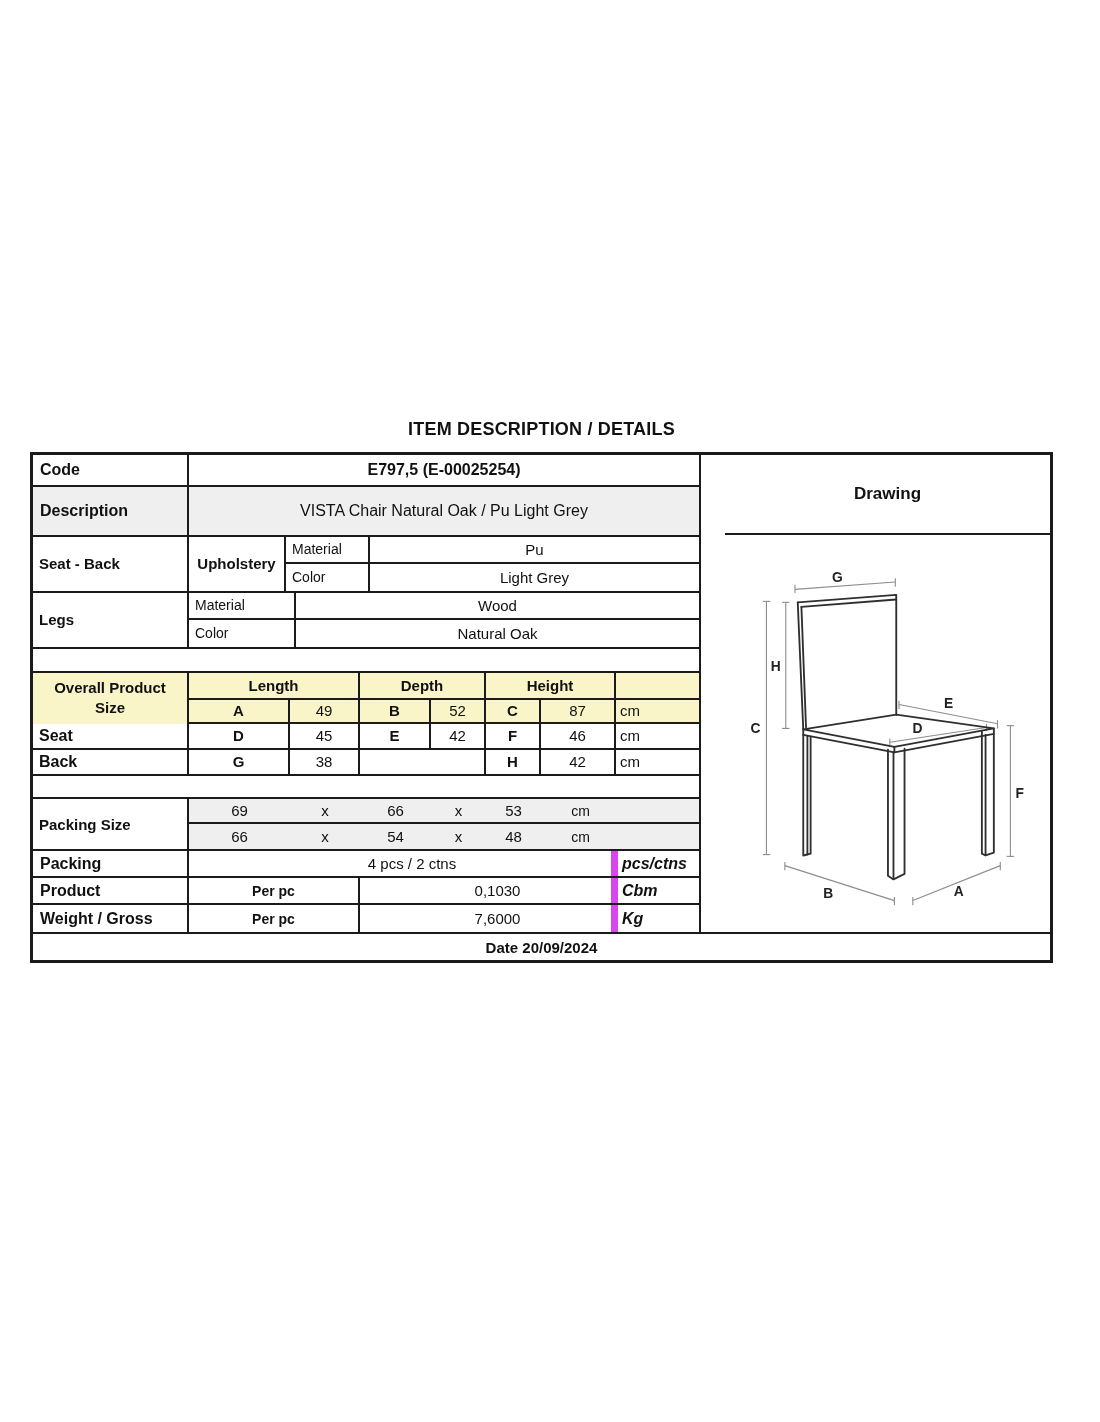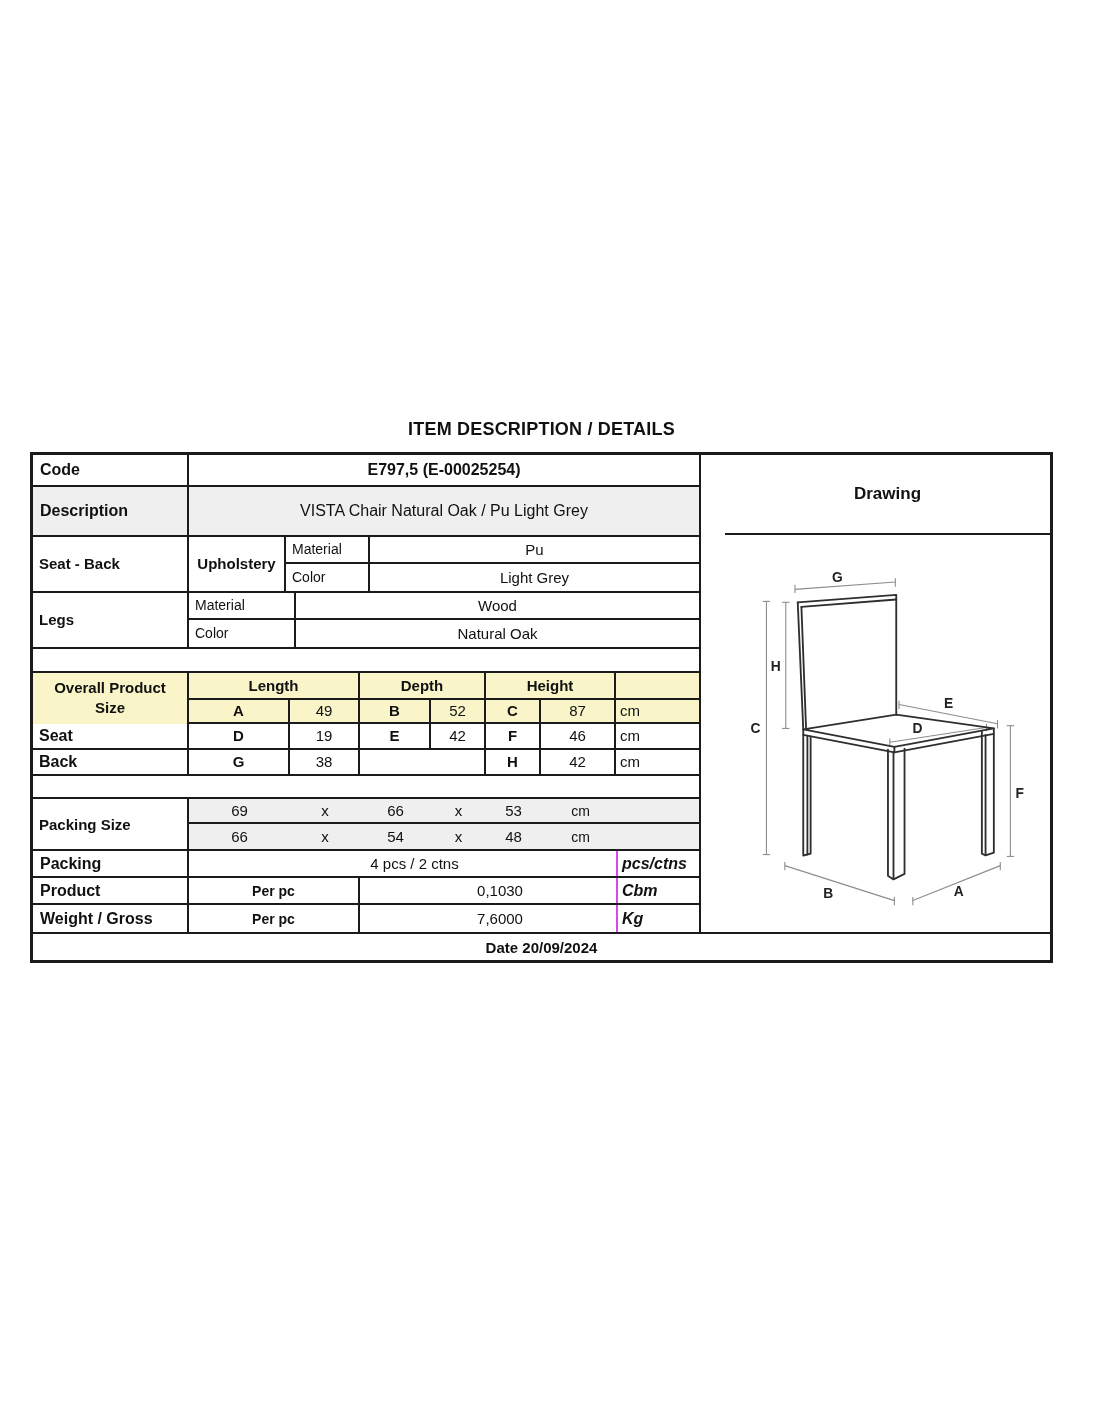--- a/index.html
+++ b/index.html
@@ -55,21 +55,21 @@
   
   .pack-grid { display:grid; grid-template-columns:156px 1fr; grid-auto-rows:1fr;
                height:52px; border-bottom:2px solid #1b1b1b; }
   .pack-row { display:grid; grid-template-columns:101px 70px 71px 55px 55px 75px 1fr;
               background:#efefef; align-items:center; font-size:15px; }
   .pack-row span { text-align:center; }
   .pack-row .unit { text-align:center; }
 
   .per { width:171px; border-right:2px solid #1b1b1b; justify-content:center; font-weight:bold; font-size:14px; }
   .unitcell { width:81px; font-weight:bold; font-size:16px; padding-left:4px;font-style:italic; }
-  .valcell { flex:1; border-right:2px solid #d946ef; justify-content:center; font-size:15px;margin-left:24px; }
+  .valcell { flex:1; border-right:7px solid #d946ef; justify-content:center; font-size:15px;margin-left:24px; }
 
   .drawing-header { height:80px; border-bottom:2px solid #1b1b1b; display:flex;
                     align-items:center; justify-content:center; font-weight:bold; font-size:17px; }
   .drawing-area { flex:1; position:relative; }
   .drawing-area svg { position:absolute; inset:0; width:100%; height:100%; }
 
   .date-row { border-top:2px solid #1b1b1b; height:28px; display:flex;
               align-items:center; justify-content:center; font-weight:bold; font-size:15px; }
 </style>
 </head>
@@ -123,21 +123,21 @@
           <div class="gcell br bb cen bold yellow">A</div>
           <div class="gcell br bb cen yellow">49</div>
           <div class="gcell br bb cen bold yellow">B</div>
           <div class="gcell br bb cen yellow">52</div>
           <div class="gcell br bb cen bold yellow">C</div>
           <div class="gcell br bb cen yellow">87</div>
           <div class="gcell bb yellow unit">cm</div>
 
           <div class="gcell br bb pl bold" style="font-size:16px">Seat</div>
           <div class="gcell br bb cen bold">D</div>
-          <div class="gcell br bb cen">19</div>
+          <div class="gcell br bb cen">45</div>
           <div class="gcell br bb cen bold">E</div>
           <div class="gcell br bb cen">42</div>
           <div class="gcell br bb cen bold">F</div>
           <div class="gcell br bb cen">46</div>
           <div class="gcell bb unit">cm</div>
 
           <div class="gcell br pl bold" style="font-size:16px">Back</div>
           <div class="gcell br cen bold">G</div>
           <div class="gcell br cen">38</div>
           <div class="gcell br" style="grid-column:span 2"></div>

